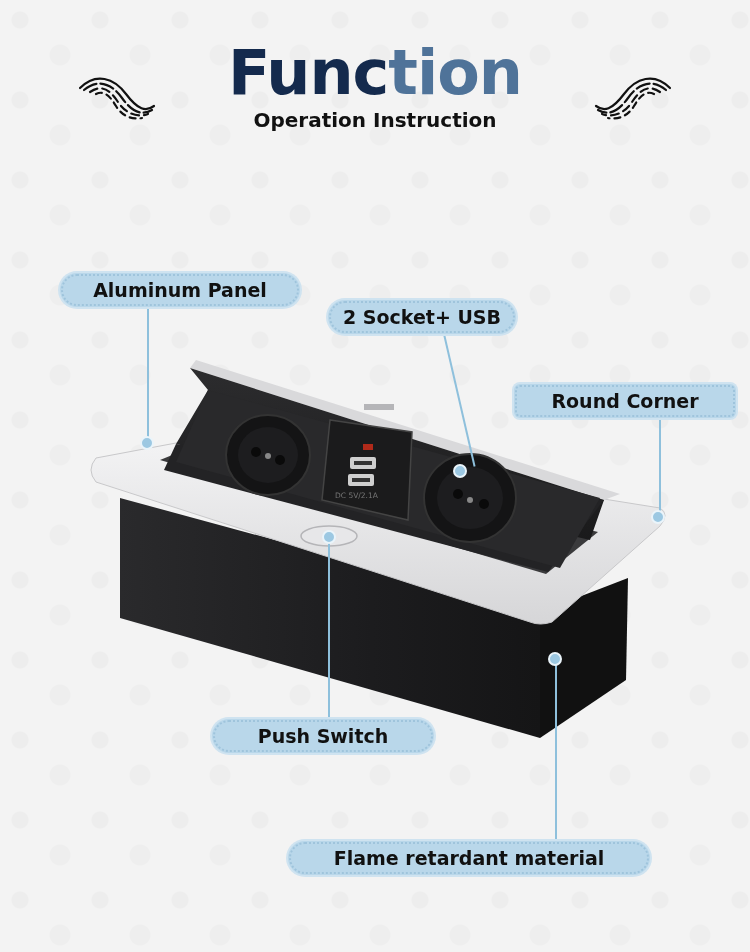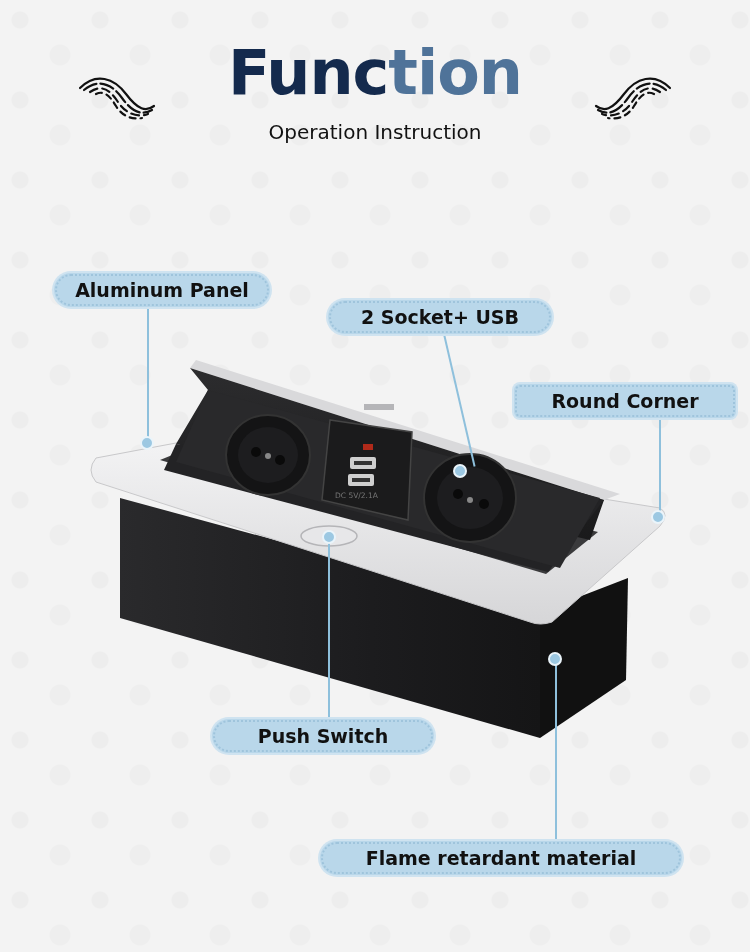--- a/index.html
+++ b/index.html
@@ -16,22 +16,22 @@
     background-size: 80px 80px;
   }
   .title {
     position: absolute; top: 38px; left: 0; width: 750px; text-align: center;
     font-family: "DejaVu Sans", sans-serif; font-weight: bold; font-size: 62px;
     letter-spacing: -1px; line-height: 70px;
   }
   .title .t1 { color: #142a4d; }
   .title .t2 { color: #4f7399; }
   .subtitle {
-    position: absolute; top: 120px; left: 0; width: 750px; text-align: center;
-    font-family: "DejaVu Sans", sans-serif; font-weight: normal; font-size: 20px; color: #111;
+    position: absolute; top: 108px; left: 0; width: 750px; text-align: center;
+    font-family: "DejaVu Sans", sans-serif; font-weight: bold; font-size: 20px; color: #111;
   }
   .wing { position: absolute; top: 70px; width: 80px; height: 50px; }
   .wing.left { left: 76px; }
   .wing.right { left: 594px; transform: scaleX(-1); }
 
   .pill {
     position: absolute; height: 34px; line-height: 34px;
     background: #b9d7ea; border-radius: 17px;
     box-shadow: 0 0 0 2px #cfe3f0;
     outline: 2px dotted #9fc4dc; outline-offset: -3px;
@@ -140,17 +140,17 @@
 
 <div class="line" style="left:659px; top:418px; height:94px;"></div>
 <div class="dot" style="left:651px; top:510px;"></div>
 
 <div class="line" style="left:328px; top:540px; height:180px;"></div>
 <div class="dot" style="left:322px; top:530px;"></div>
 
 <div class="line" style="left:555px; top:662px; height:178px;"></div>
 <div class="dot" style="left:548px; top:652px;"></div>
 
-<div class="pill" style="left:54px; top:273px; width:216px;">Aluminum Panel</div>
-<div class="pill" style="left:328px; top:300px; width:224px;">2 Socket+ USB</div>
+<div class="pill" style="left:60px; top:273px; width:240px;">Aluminum Panel</div>
+<div class="pill" style="left:328px; top:300px; width:188px;">2 Socket+ USB</div>
 <div class="pill" style="left:514px; top:384px; width:222px;border-radius:6px;">Round Corner</div>
 <div class="pill" style="left:212px; top:719px; width:222px;text-align:center;">Push Switch</div>
-<div class="pill" style="left:320px; top:841px; width:362px;">Flame retardant material</div>
+<div class="pill" style="left:288px; top:841px; width:362px;">Flame retardant material</div>
 
 </body></html>

